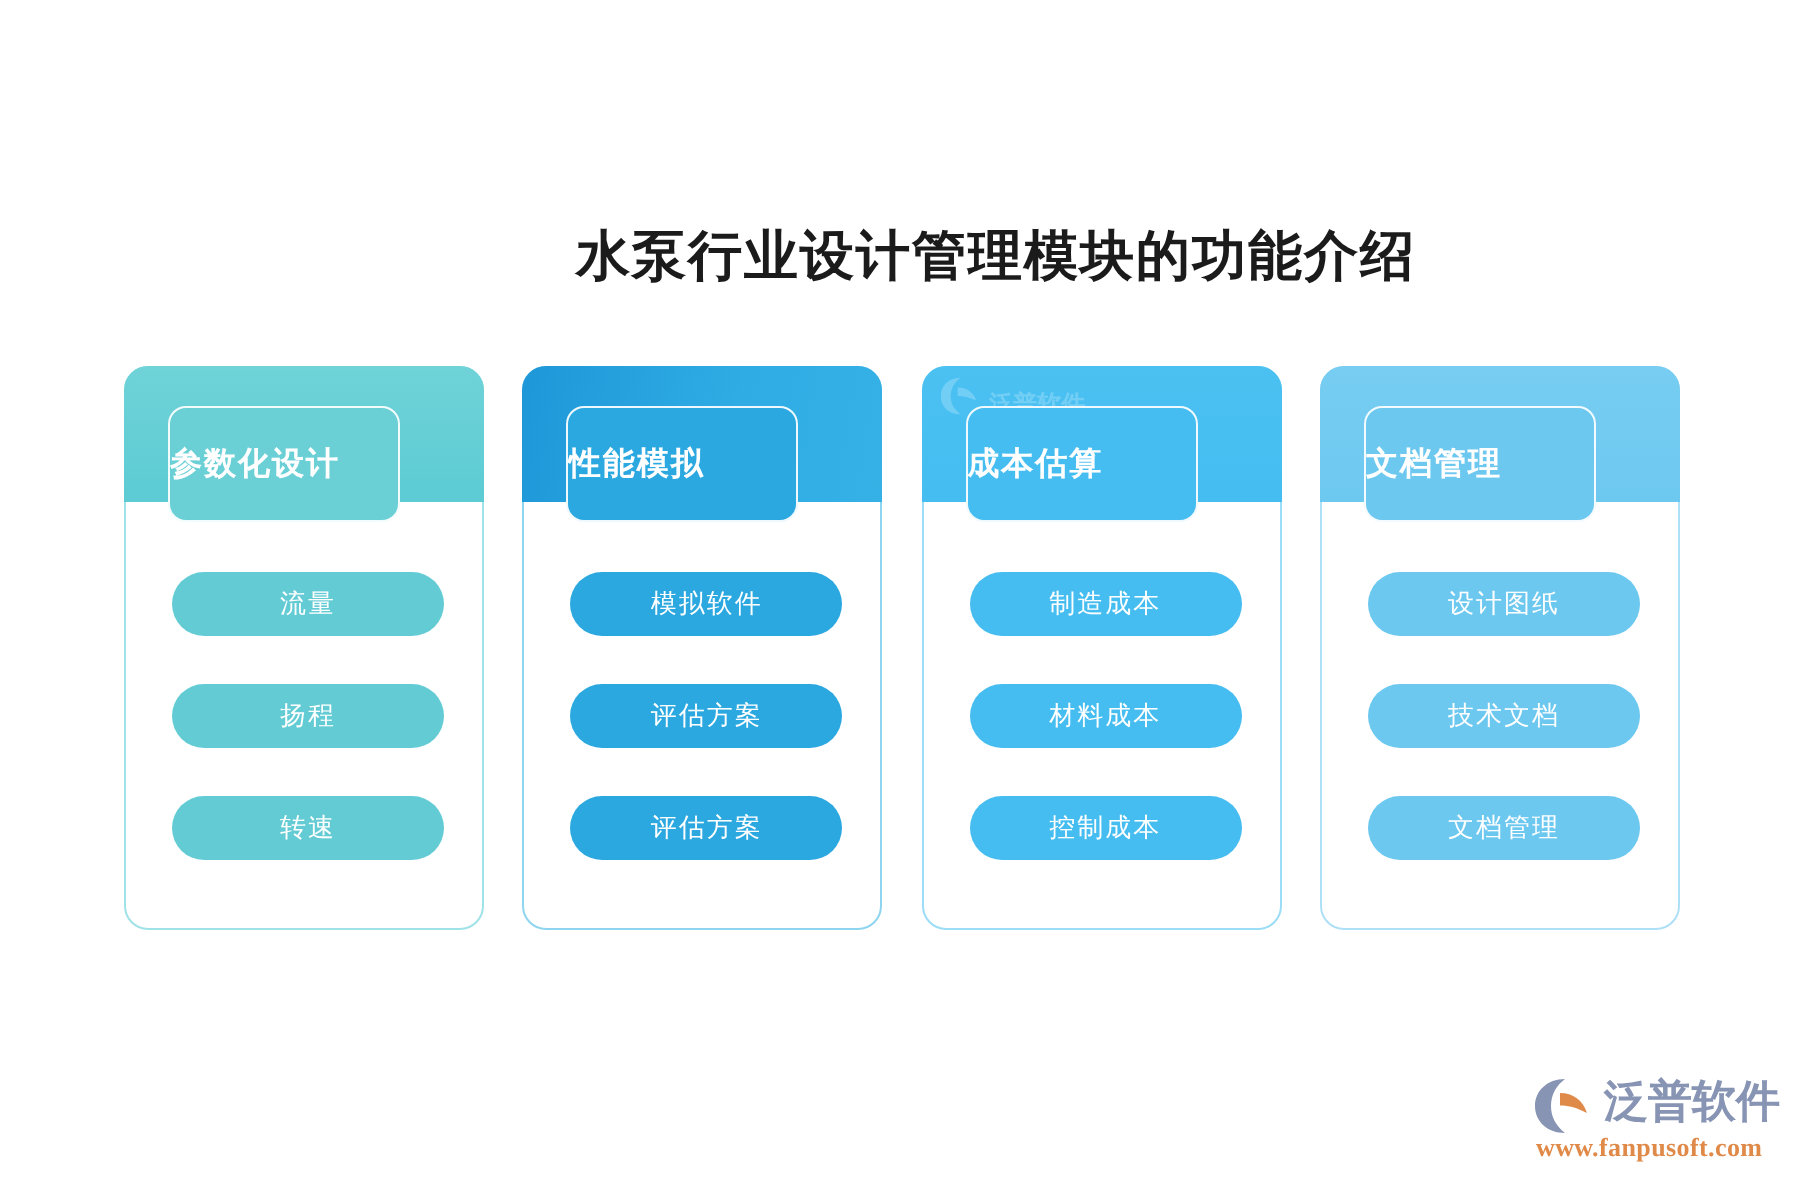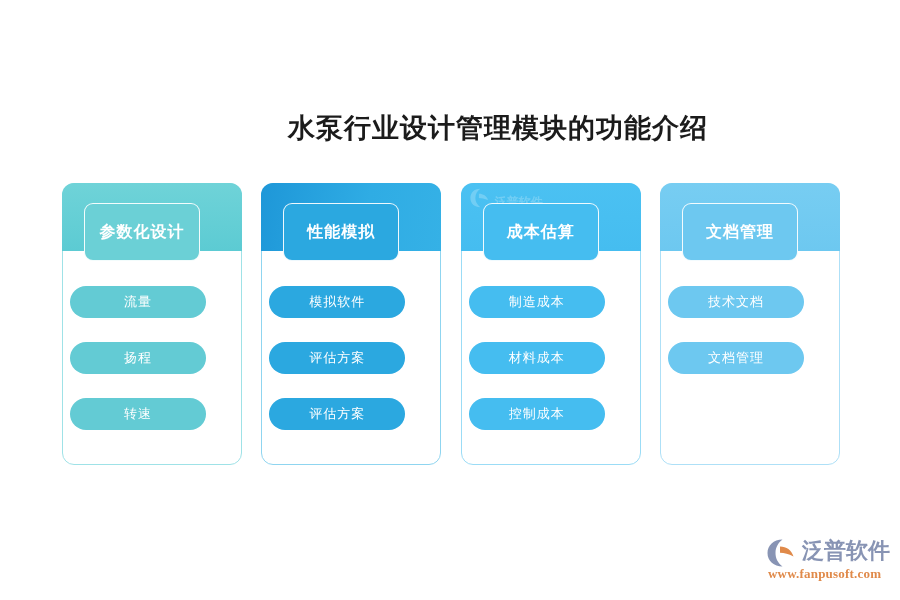--- a/index.html
+++ b/index.html
@@ -82,35 +82,34 @@
     left: 22px;
     top: 20px;
     width: 116px;
     height: 58px;
     box-sizing: border-box;
     border: 1px solid rgba(255,255,255,0.92);
     border-radius: 9px;
     background: var(--head-bg);
     display: flex;
     align-items: center;
-    justify-content: center;
   }
   .card-header-label {
     font-family: "Liberation Serif", "DejaVu Serif", serif;
     font-size: 16px;
     font-weight: 700;
     color: #ffffff;
     letter-spacing: 1px;
     white-space: nowrap;
   }
 
   
   .card-items {
     position: absolute;
-    left: 8px;
+    left: 24px;
     top: 103px;
     width: 136px;
   }
   .pill {
     width: 136px;
     height: 32px;
     margin-bottom: 24px;
     border-radius: 16px;
     background: var(--pill-bg);
     display: flex;
@@ -290,20 +289,23 @@
   </div>
 
   <div class="card c4">
     <div class="card-body"></div>
     <div class="card-band"></div>
     <div class="card-header">
       <span class="card-header-label">文档管理</span>
     </div>
     <div class="card-items">
       <div class="pill">
+        <span class="pill-label">设计图纸</span>
+      </div>
+      <div class="pill">
         <span class="pill-label">技术文档</span>
       </div>
       <div class="pill">
         <span class="pill-label">文档管理</span>
       </div>
     </div>
   </div>
 
 </div>
 

